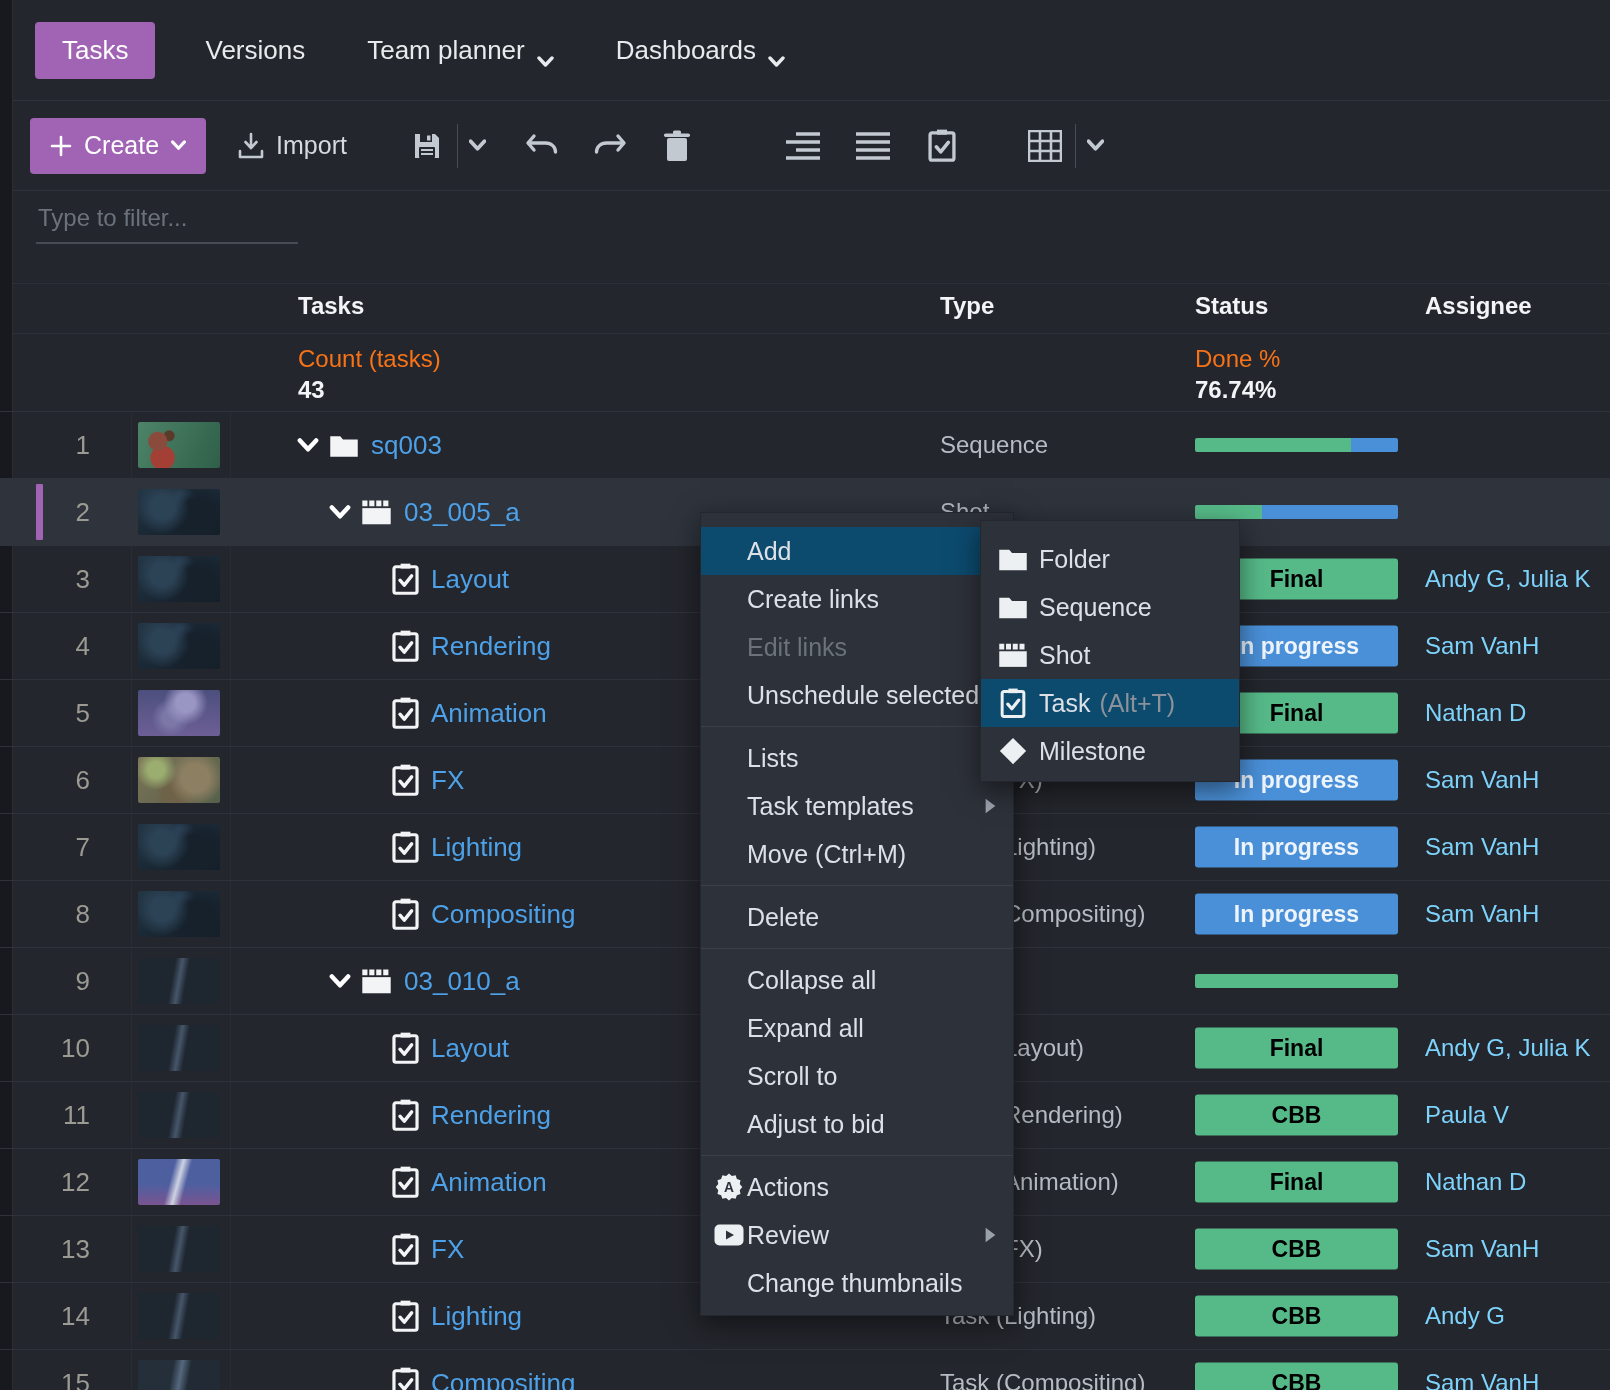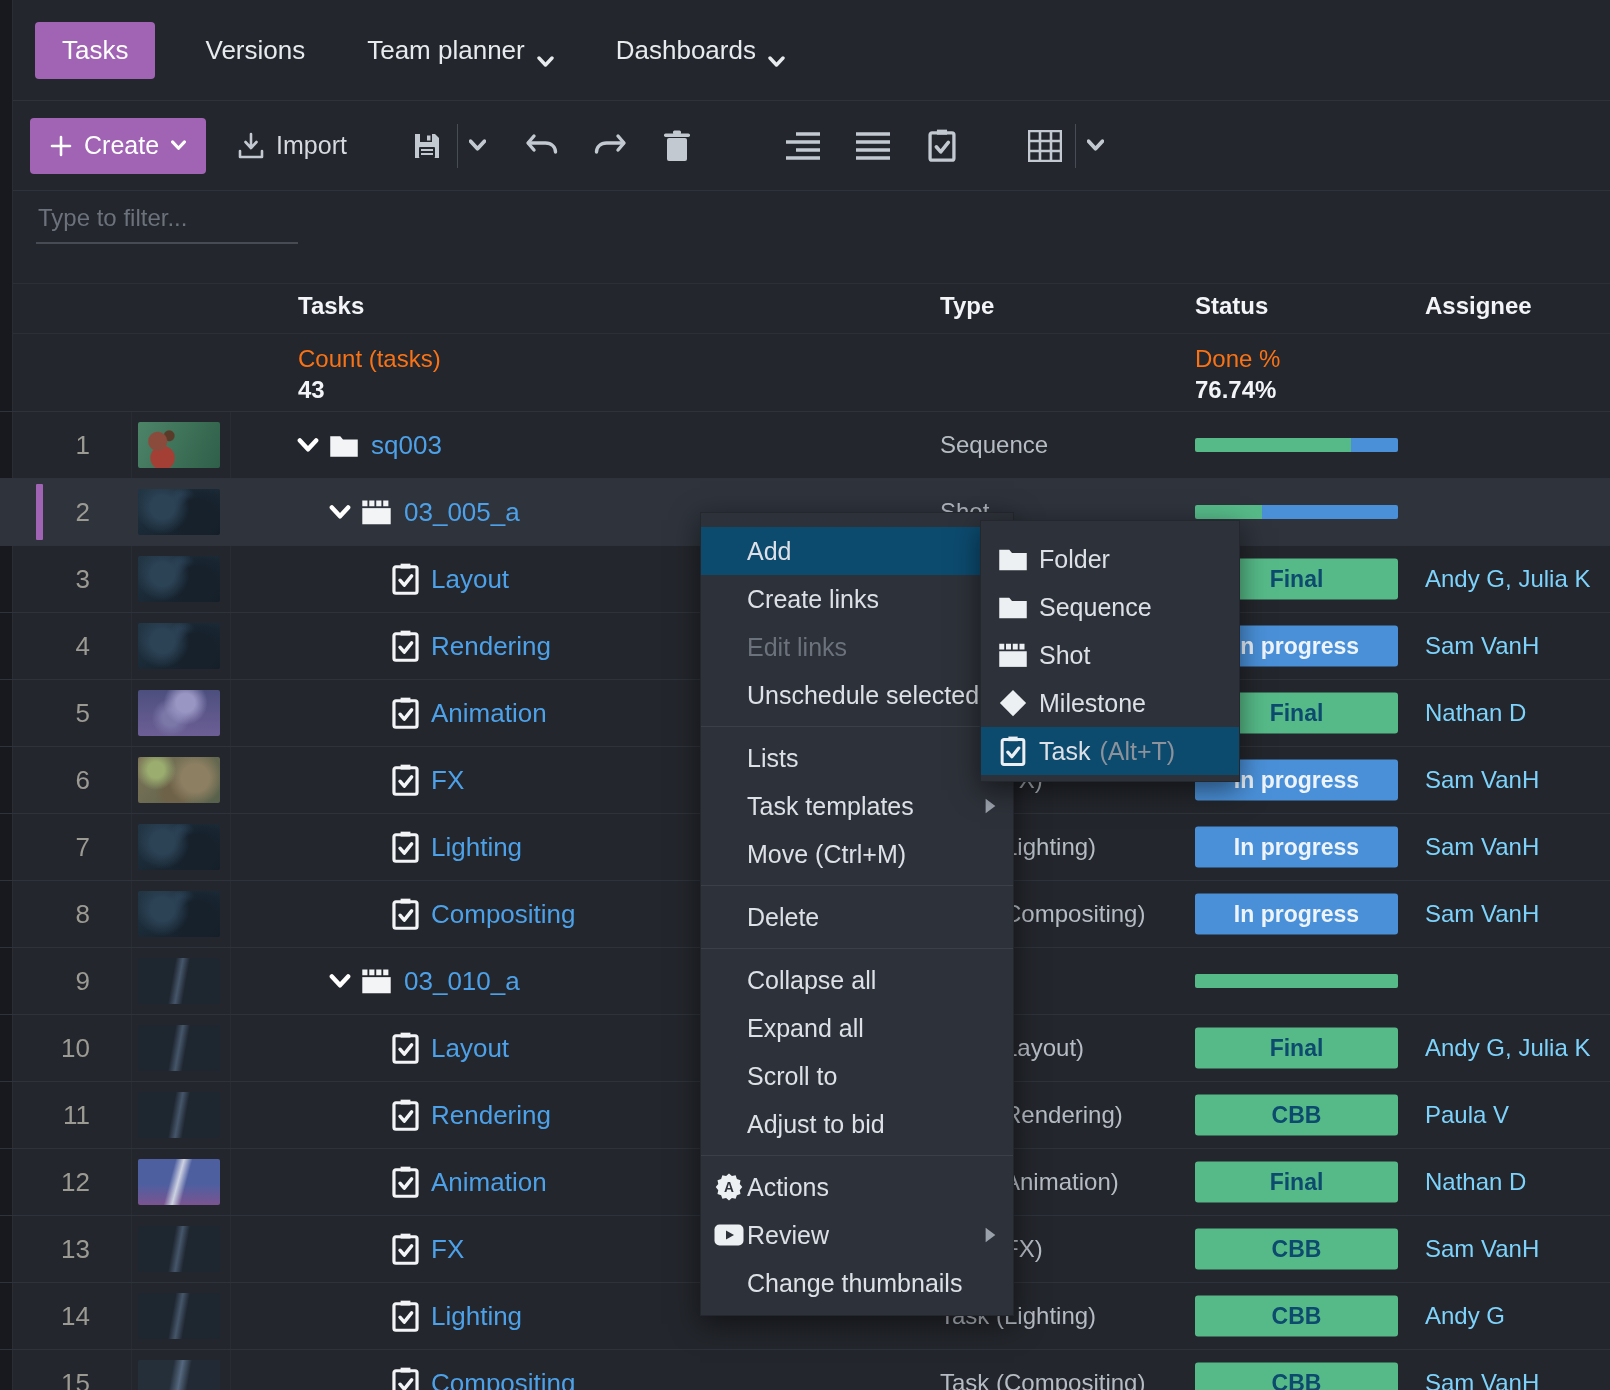--- a/index.html
+++ b/index.html
@@ -73,21 +73,21 @@
   .tree{position:absolute;top:0;height:100%;display:flex;align-items:center;}
   .expander{width:22px;height:15px;color:#fff;margin-right:10px;display:inline-block;}
   .expander svg{width:22px;height:15px;display:block;}
   .tree-icon{display:inline-block;color:#f2f4f6;margin-right:12px;}
   .tree-icon svg{display:block;}
   .tree-label{color:#4da1e8;font-size:26px;font-weight:500;text-decoration:none;white-space:nowrap;}
   .cell-type{position:absolute;left:940px;top:50%;transform:translateY(-50%);font-size:24px;color:#b6bcc4;white-space:nowrap;}
   .progress{position:absolute;left:1195px;width:203px;height:14px;top:50%;transform:translateY(-50%);border-radius:2px;overflow:hidden;display:flex;}
   .progress .g{background:#56ba88;height:100%;}
   .progress .b{background:#4a90d8;height:100%;}
-  .chip{position:absolute;left:1195px;width:203px;height:41px;top:50%;transform:translateY(-50%);border-radius:3px;display:flex;align-items:center;justify-content:center;font-size:23px;font-weight:bold;color:#0c4a6e;}
+  .chip{position:absolute;left:1195px;width:203px;height:41px;top:50%;transform:translateY(-50%);border-radius:3px;display:flex;align-items:center;justify-content:center;font-size:23px;font-weight:bold;color:#000000;}
   .chip.green{background:#56ba88;}
   .chip.blue{background:#4a90d8;color:#eef4fb;}
   .cell-assignee{position:absolute;left:1425px;top:50%;transform:translateY(-50%);font-size:24px;color:#7dd3fc;white-space:nowrap;}
 
   
   .menu{position:absolute;background:#2d3139;border:1px solid #24272d;box-shadow:0 8px 26px rgba(0,0,0,.5);z-index:10;}
   .menu.main{left:700px;top:512px;width:312px;padding:14px 0 8px;}
   .menu.sub{left:980px;top:520px;width:258px;padding:14px 0 6px;z-index:11;}
   .menu-item{position:relative;height:48px;line-height:48px;padding-left:46px;font-size:25px;color:#dde1e7;white-space:nowrap;}
   .menu.sub .menu-item{padding-left:58px;}
@@ -573,25 +573,25 @@
         <svg width="30" height="25" viewBox="0 0 24 20">
           <path d="M1 2.5h8l2.2 2.6H23V19H1z" fill="currentColor"></path>
         </svg>
       </span><span>Sequence</span></div>
     <div class="menu-item"><span class="mi-icon">
         <svg width="31" height="26" viewBox="0 0 24 20">
           <path d="M1 7h22v12.5H1z" fill="currentColor"></path>
           <path d="M1 1h4v4.5H1z M6.4 1h4v4.5h-4z M11.8 1h4v4.5h-4z M17.2 1h4v4.5h-4z" fill="currentColor"></path>
         </svg>
       </span><span>Shot</span></div>
-    <div class="menu-item"><span class="mi-icon">
-        <svg width="28" height="28" viewBox="0 0 24 24">
-          <path d="M12 1.5L22.5 12 12 22.5 1.5 12z" fill="currentColor"></path>
-        </svg>
-      </span><span>Milestone</span></div>
     <div class="menu-item hl"><span class="mi-icon">
         <svg width="27" height="32" viewBox="0 0 22 26">
           <path d="M7 0.5h8v4H7z" fill="currentColor"></path>
           <rect x="1.6" y="3" width="18.8" height="21.6" rx="1.6" fill="none" stroke="currentColor" stroke-width="2.6"></rect>
           <path d="M6.5 14l3.5 4 6-7.5" fill="none" stroke="currentColor" stroke-width="2.8" stroke-linecap="round" stroke-linejoin="round"></path>
         </svg>
       </span><span>Task</span><span class="shortcut">(Alt+T)</span></div>
+    <div class="menu-item"><span class="mi-icon">
+        <svg width="28" height="28" viewBox="0 0 24 24">
+          <path d="M12 1.5L22.5 12 12 22.5 1.5 12z" fill="currentColor"></path>
+        </svg>
+      </span><span>Milestone</span></div>
   </div>
 
 </body></html>

